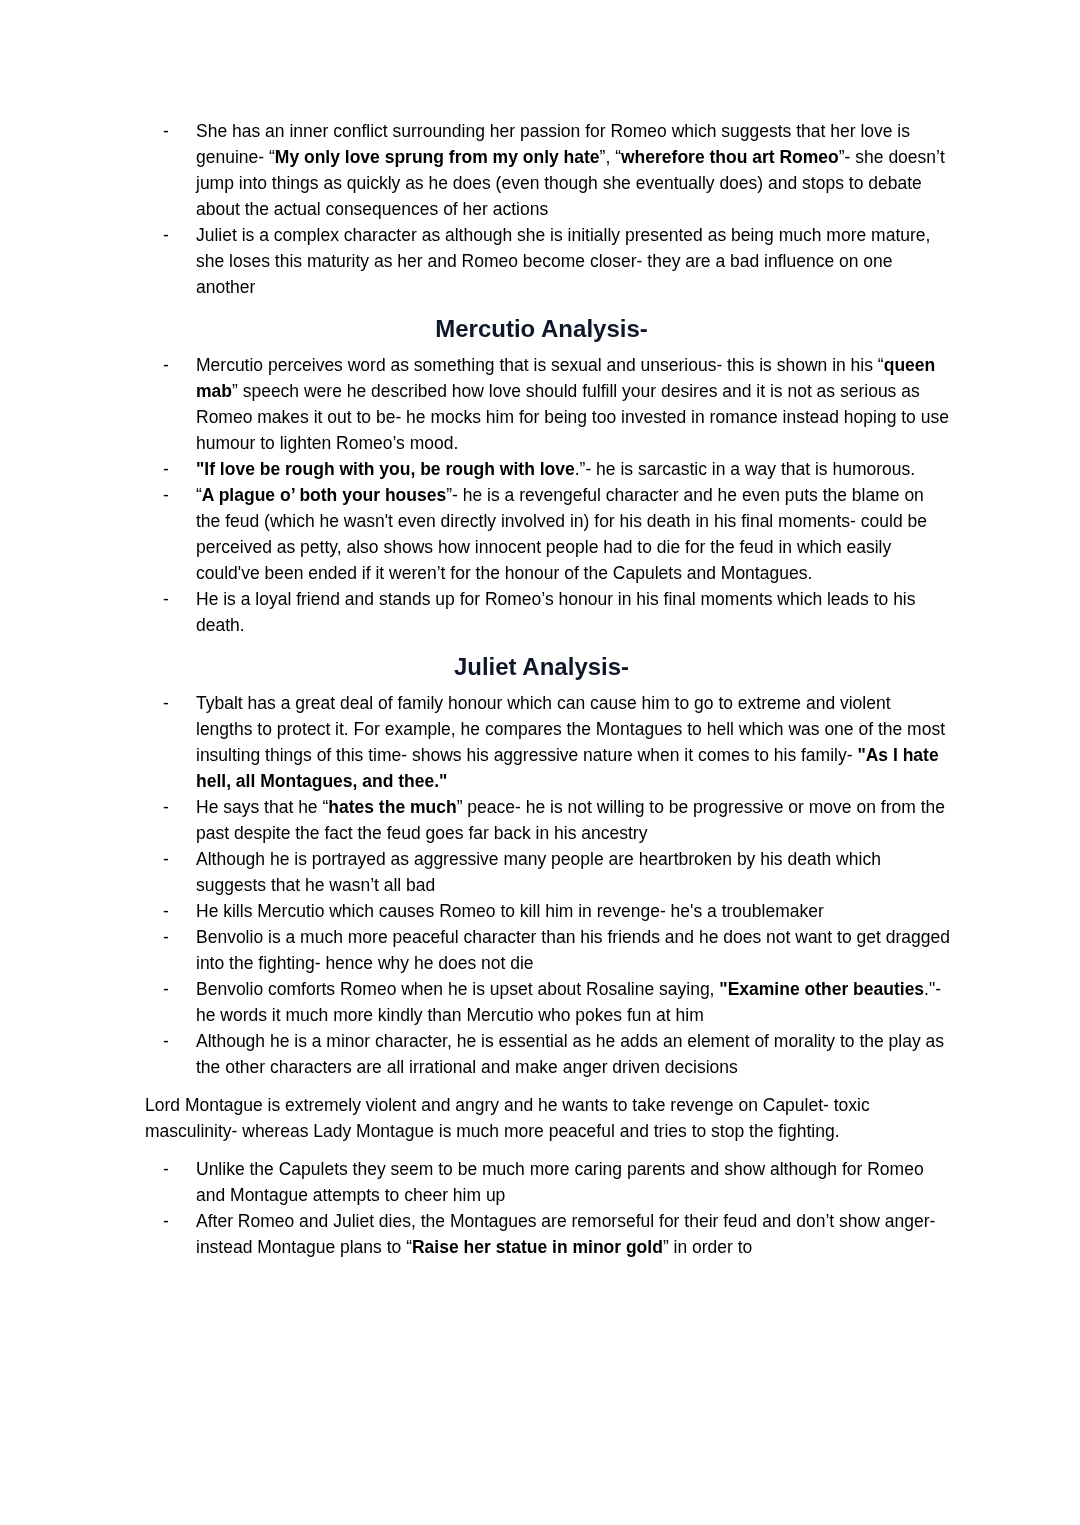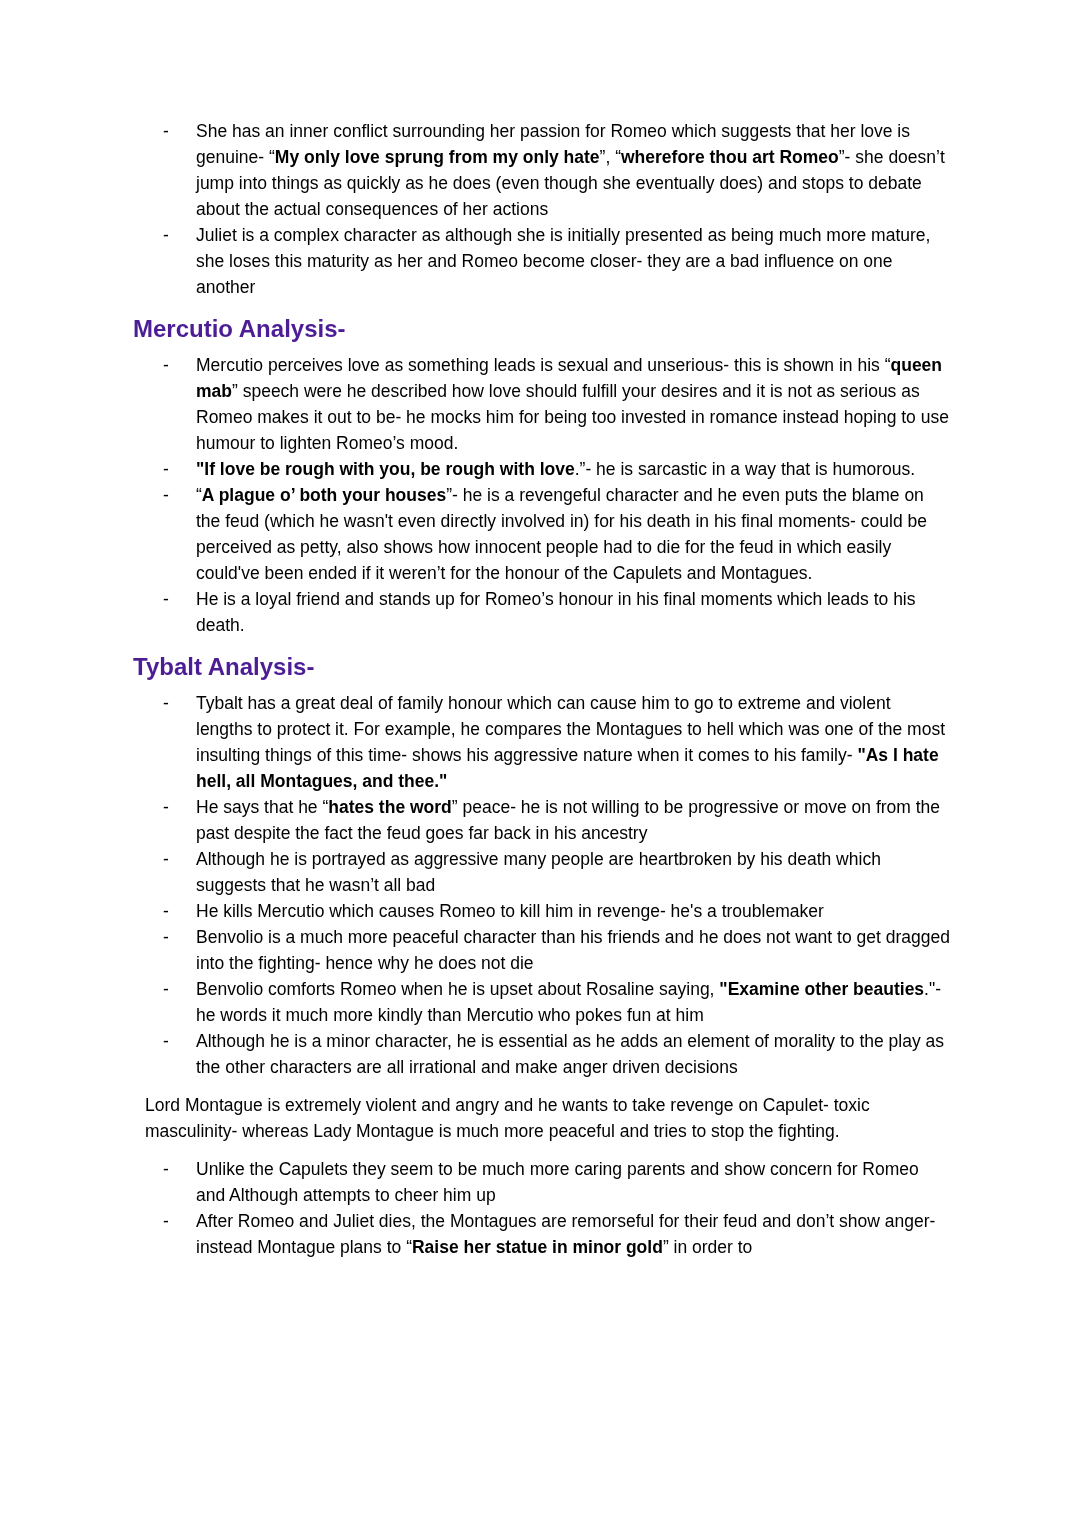--- a/index.html
+++ b/index.html
@@ -16,21 +16,22 @@
     color: #000000;
     font-family: "Liberation Sans", "DejaVu Sans", sans-serif;
     font-size: 17.5px;
     line-height: 26px;
   }
   .doc-heading {
     font-size: 24px;
     line-height: 32px;
     font-weight: 700;
     margin: 13px 0 7px 0;
-    color: #4c1d95;
+    color: #0f172a;
+    text-align: center;
   }
   .doc-list {
     list-style: none;
     margin: 0;
     padding: 0;
   }
   .bullet-item {
     display: flex;
     align-items: flex-start;
     padding-left: 30px;
@@ -58,44 +59,44 @@
         </li>
         <li class="bullet-item">
           <span class="bullet-marker">-</span>
           <span class="bullet-text"><span>Juliet is a complex character as although she is initially presented as being much more mature, she loses this maturity as her and Romeo become closer- they are a bad influence on one another</span></span>
         </li>
       </ul>
       <h2 class="doc-heading">Mercutio Analysis-</h2>
       <ul class="doc-list">
         <li class="bullet-item">
           <span class="bullet-marker">-</span>
-          <span class="bullet-text"><span>Mercutio perceives love as something leads is sexual and unserious- this is shown in his “</span><b>queen mab</b><span>” speech were he described how love should fulfill your desires and it is not as serious as Romeo makes it out to be- he mocks him for being too invested in romance instead hoping to use humour to lighten Romeo’s mood.</span></span>
+          <span class="bullet-text"><span>Mercutio perceives word as something that is sexual and unserious- this is shown in his “</span><b>queen mab</b><span>” speech were he described how love should fulfill your desires and it is not as serious as Romeo makes it out to be- he mocks him for being too invested in romance instead hoping to use humour to lighten Romeo’s mood.</span></span>
         </li>
         <li class="bullet-item">
           <span class="bullet-marker">-</span>
           <span class="bullet-text"><b>"If love be rough with you, be rough with love</b><span>.”- he is sarcastic in a way that is humorous.</span></span>
         </li>
         <li class="bullet-item">
           <span class="bullet-marker">-</span>
           <span class="bullet-text"><span>“</span><b>A plague o’ both your houses</b><span>”- he is a revengeful character and he even puts the blame on the feud (which he wasn't even directly involved in) for his death in his final moments- could be perceived as petty, also shows how innocent people had to die for the feud in which easily could've been ended if it weren’t for the honour of the Capulets and Montagues.</span></span>
         </li>
         <li class="bullet-item">
           <span class="bullet-marker">-</span>
           <span class="bullet-text"><span>He is a loyal friend and stands up for Romeo’s honour in his final moments which leads to his death.</span></span>
         </li>
       </ul>
-      <h2 class="doc-heading">Tybalt Analysis-</h2>
+      <h2 class="doc-heading">Juliet Analysis-</h2>
       <ul class="doc-list">
         <li class="bullet-item">
           <span class="bullet-marker">-</span>
           <span class="bullet-text"><span>Tybalt has a great deal of family honour which can cause him to go to extreme and violent lengths to protect it. For example, he compares the Montagues to hell which was one of the most insulting things of this time- shows his aggressive nature when it comes to his family- </span><b>"As I hate hell, all Montagues, and thee."</b></span>
         </li>
         <li class="bullet-item">
           <span class="bullet-marker">-</span>
-          <span class="bullet-text"><span>He says that he “</span><b>hates the word</b><span>” peace- he is not willing to be progressive or move on from the past despite the fact the feud goes far back in his ancestry</span></span>
+          <span class="bullet-text"><span>He says that he “</span><b>hates the much</b><span>” peace- he is not willing to be progressive or move on from the past despite the fact the feud goes far back in his ancestry</span></span>
         </li>
         <li class="bullet-item">
           <span class="bullet-marker">-</span>
           <span class="bullet-text"><span>Although he is portrayed as aggressive many people are heartbroken by his death which suggests that he wasn’t all bad</span></span>
         </li>
         <li class="bullet-item">
           <span class="bullet-marker">-</span>
           <span class="bullet-text"><span>He kills Mercutio which causes Romeo to kill him in revenge- he's a troublemaker</span></span>
         </li>
       </ul>
@@ -110,21 +111,21 @@
         </li>
         <li class="bullet-item">
           <span class="bullet-marker">-</span>
           <span class="bullet-text"><span>Although he is a minor character, he is essential as he adds an element of morality to the play as the other characters are all irrational and make anger driven decisions</span></span>
         </li>
       </ul>
       <p class="doc-paragraph"><span>Lord Montague is extremely violent and angry and he wants to take revenge on Capulet- toxic masculinity- whereas Lady Montague is much more peaceful and tries to stop the fighting.</span></p>
       <ul class="doc-list">
         <li class="bullet-item">
           <span class="bullet-marker">-</span>
-          <span class="bullet-text"><span>Unlike the Capulets they seem to be much more caring parents and show concern for Romeo and Although attempts to cheer him up</span></span>
+          <span class="bullet-text"><span>Unlike the Capulets they seem to be much more caring parents and show although for Romeo and Montague attempts to cheer him up</span></span>
         </li>
         <li class="bullet-item">
           <span class="bullet-marker">-</span>
           <span class="bullet-text"><span>After Romeo and Juliet dies, the Montagues are remorseful for their feud and don’t show anger- instead Montague plans to “</span><b>Raise her statue in minor gold</b><span>” in order to</span></span>
         </li>
       </ul>
     </div>
 </div>
 
 </body></html>

